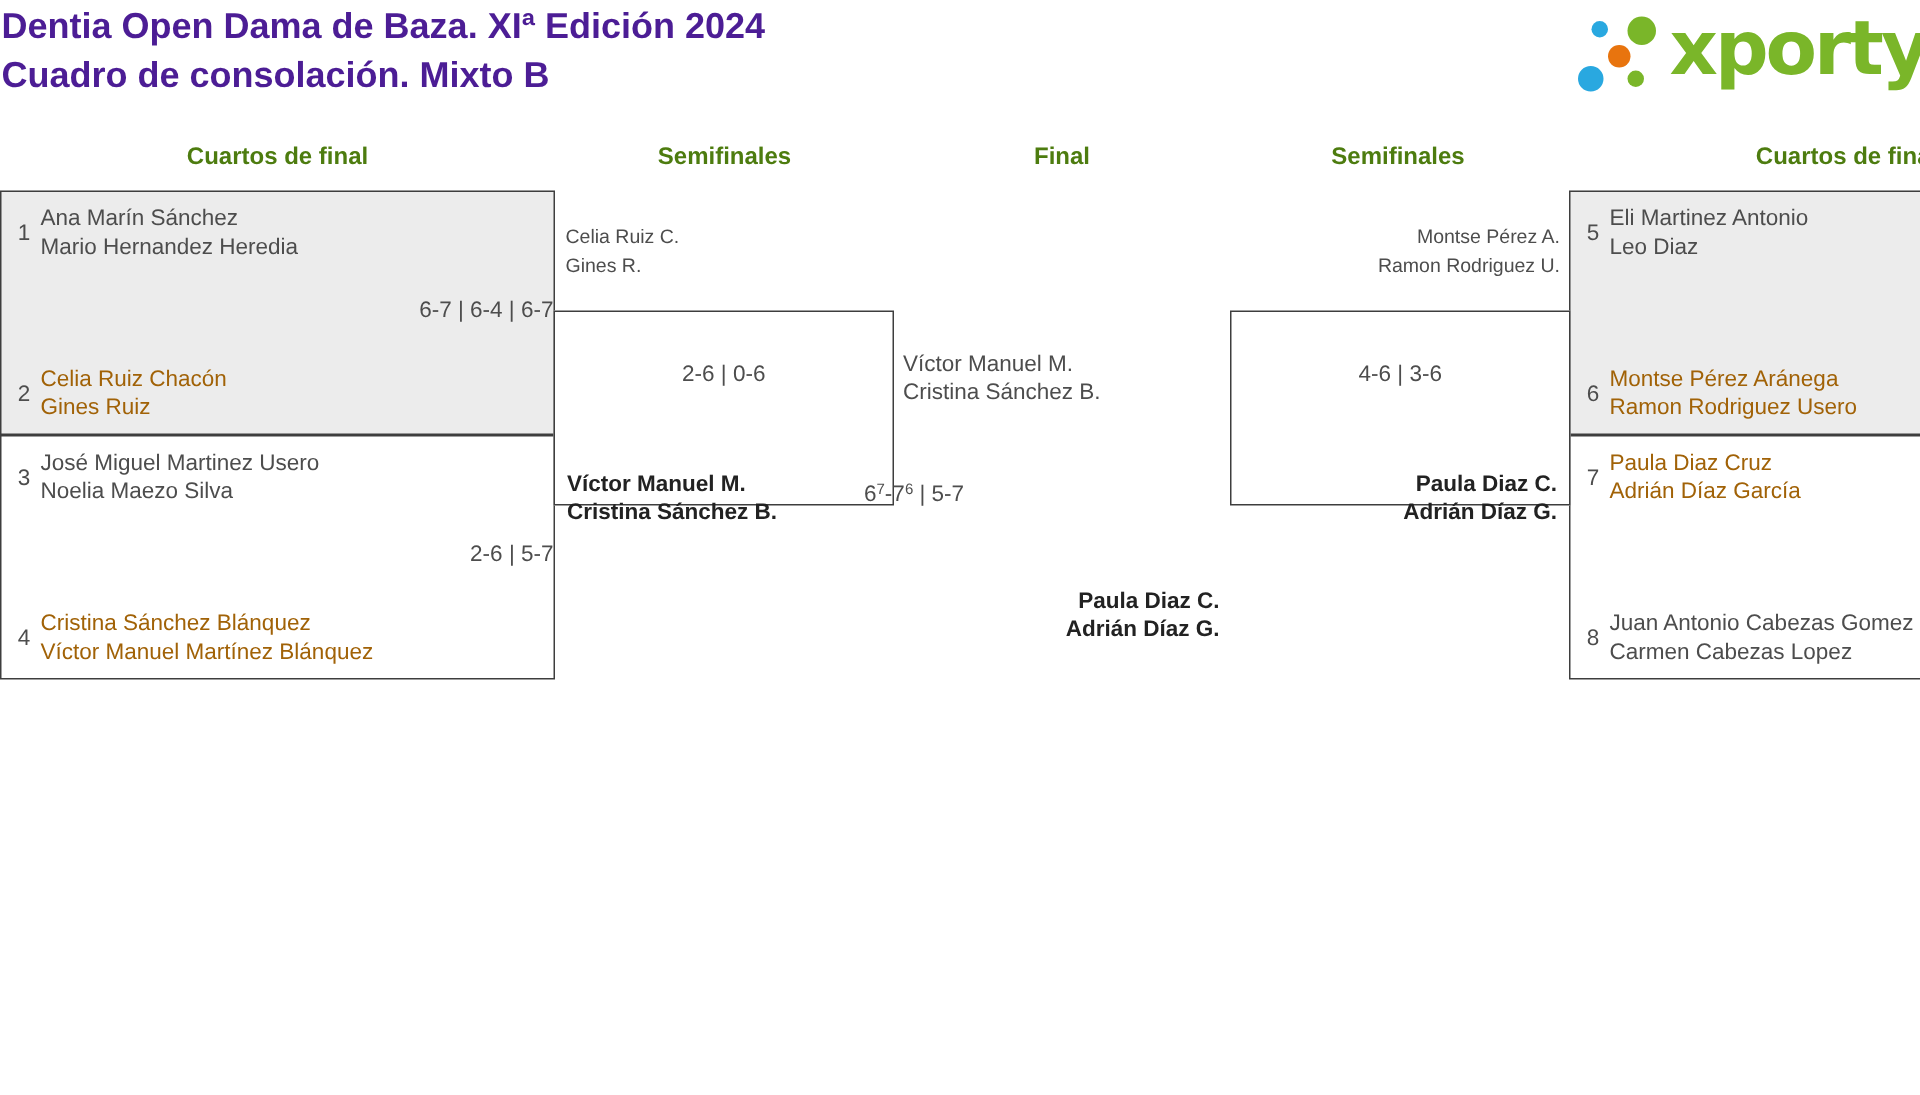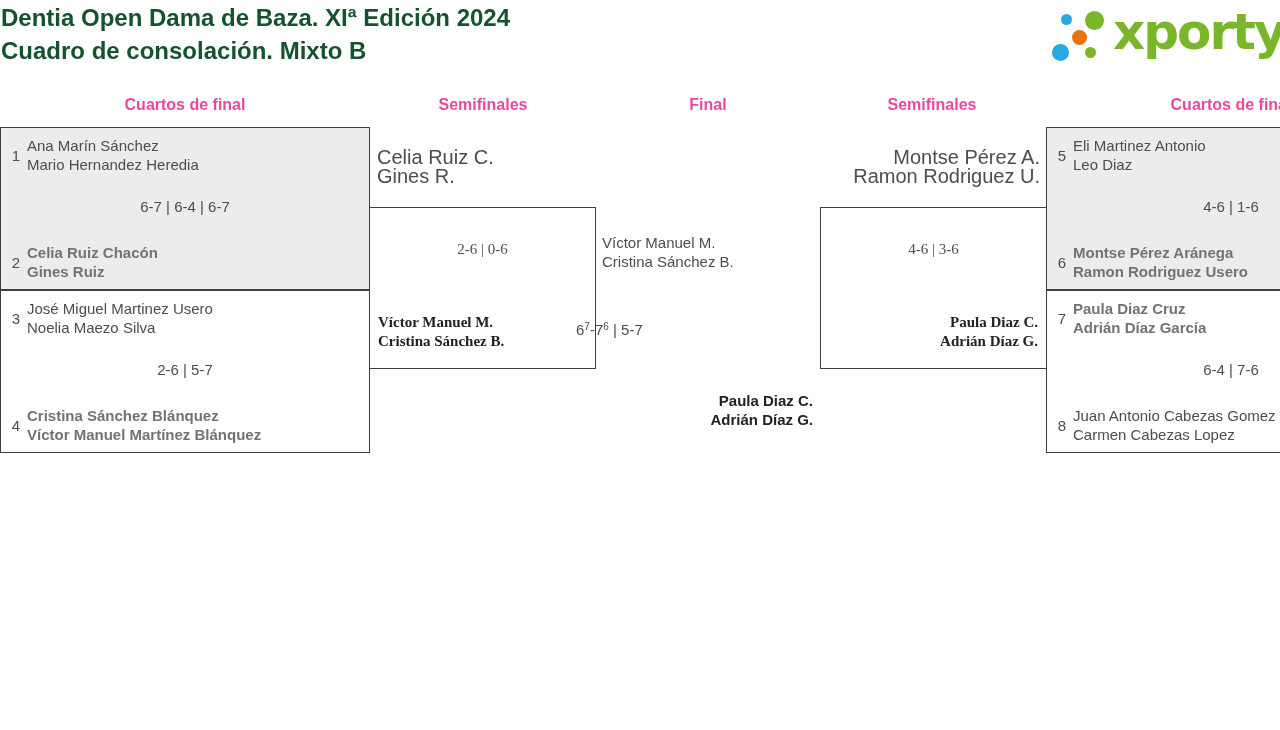--- a/index.html
+++ b/index.html
@@ -4,63 +4,63 @@
 <style>
   html,body{margin:0;padding:0;}
   body{
     width:1280px;height:730px;overflow:hidden;background:#ffffff;
     font-family:"Liberation Sans",sans-serif;position:relative;
   }
   .stage{position:absolute;left:0;top:0;width:1280px;height:730px;}
 
   
   .title{position:absolute;left:1px;top:1px;font-size:24px;font-weight:bold;
-    color:#14532d;line-height:33px;white-space:nowrap;}
+    color:#4c1d95;line-height:33px;white-space:nowrap;}
 
   
   #logo{position:absolute;left:1048px;top:6px;width:225px;height:66px;}
   .dot{position:absolute;border-radius:50%;}
   #dot-blue-small{left:13px;top:8px;width:11px;height:11px;}
   #dot-green-large{left:37px;top:5px;width:19px;height:19px;}
   #dot-orange{left:24px;top:24px;width:15px;height:15px;}
   #dot-blue-large{left:4px;top:38px;width:17px;height:17px;}
   #dot-green-small{left:37px;top:41px;width:11px;height:11px;}
   #logo-text{position:absolute;left:65px;top:1px;font-size:50px;font-weight:bold;
     letter-spacing:-2px;line-height:1;font-family:"DejaVu Sans",sans-serif;}
 
   
-  .rh{position:absolute;top:96px;font-size:16px;font-weight:bold;color:#ec4899;
+  .rh{position:absolute;top:96px;font-size:16px;font-weight:bold;color:#4d7c0f;
     transform:translateX(-50%);white-space:nowrap;}
   #rh1{left:185px;} #rh2{left:483px;} #rh3{left:708px;} #rh4{left:932px;} #rh5{left:1231px;}
 
   
   .box{position:absolute;border:1px solid #3e3e3e;background:#ffffff;box-sizing:border-box;}
   .gray{background:#ececec;}
   .qf{width:370px;height:163px;}
   #qf1{left:0;top:127px;}   #qf2{left:0;top:290px;}
   #qf3{left:1046px;top:127px;} #qf4{left:1046px;top:290px;}
-  .sf{width:227px;height:162px;top:207px;font-family:Liberation Serif, serif;}
+  .sf{width:227px;height:130px;top:207px;}
   #sf1{left:369px;} #sf2{left:820px;}
 
   .trow{position:absolute;left:7px;display:flex;align-items:center;gap:3px;}
   .trow.t1{top:8px;} .trow.t2{top:115px;}
   .seed{width:16px;text-align:center;color:#4d4d4d;font-size:15px;flex:none;}
   .names{font-size:15px;line-height:19px;color:#4d4d4d;white-space:nowrap;}
-  .names.winner{font-weight:bold;color:#737373;}
+  .names.winner{font-weight:normal;color:#a16207;}
   .score{position:absolute;left:0;right:0;text-align:center;font-size:15px;
     color:#4d4d4d;white-space:nowrap;}
-  .qf .score{top:70px;}
+  .qf .score{top:70px;text-align:right;}
   .sf .score{top:33px;}
   .sf .team-bottom{position:absolute;top:105px;font-size:15px;line-height:19px;
     font-weight:bold;color:#222222;white-space:nowrap;}
   #sf1 .team-bottom{left:8px;}
   #sf2 .team-bottom{right:8px;text-align:right;}
 
   
-  .sf-top{position:absolute;top:148px;font-size:20px;line-height:19px;
+  .sf-top{position:absolute;top:148px;font-size:13px;line-height:19px;
     color:#4d4d4d;white-space:nowrap;}
   #sf1-top{left:377px;}
   #sf2-top{right:240px;text-align:right;}
 
   
   .final-team{position:absolute;font-size:15px;line-height:19px;white-space:nowrap;}
   #final-top{left:602px;top:233px;color:#4d4d4d;}
   #final-bottom{right:467px;top:391px;text-align:right;font-weight:bold;color:#222222;}
   #final-score{position:absolute;left:576px;width:212px;top:321px;text-align:left;
     font-size:15px;color:#4d4d4d;white-space:nowrap;}

